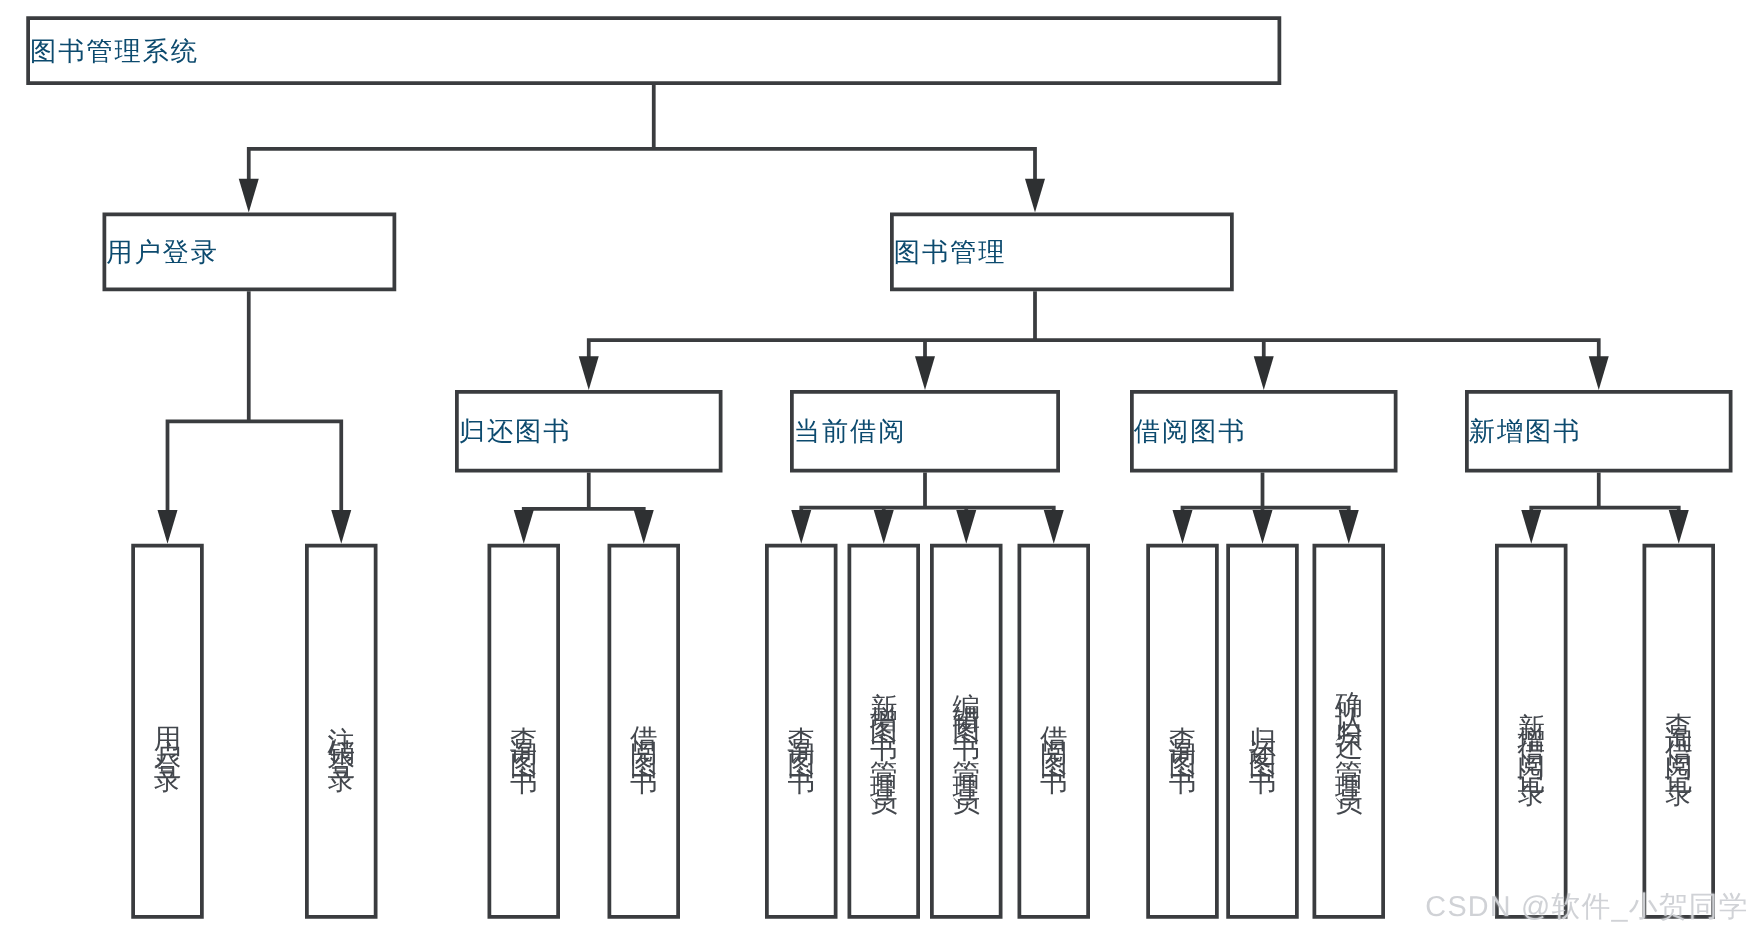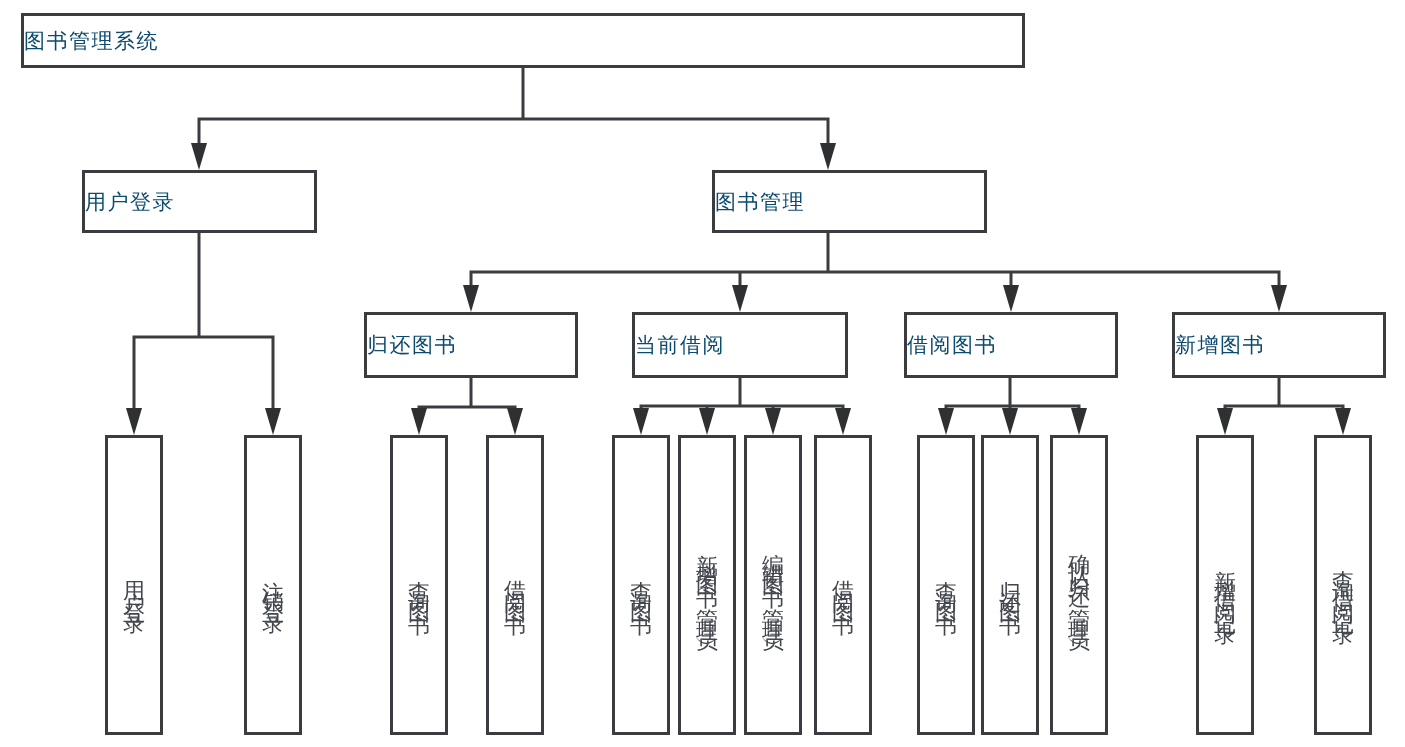--- a/index.html
+++ b/index.html
@@ -125,14 +125,15 @@
     <span class="vtext">确认归还（管理员）</span>
   </div>
 
   <div class="vbox" style="left:1196px;top:435px;width:58px;height:300px">
     <span class="vtext">新增借阅记录</span>
   </div>
   <div class="vbox" style="left:1314px;top:435px;width:58px;height:300px">
     <span class="vtext">查询借阅记录</span>
   </div>
 
+  <div class="watermark">CSDN @软件_小贺同学</div>
 
 </div>
 
 </body></html>

